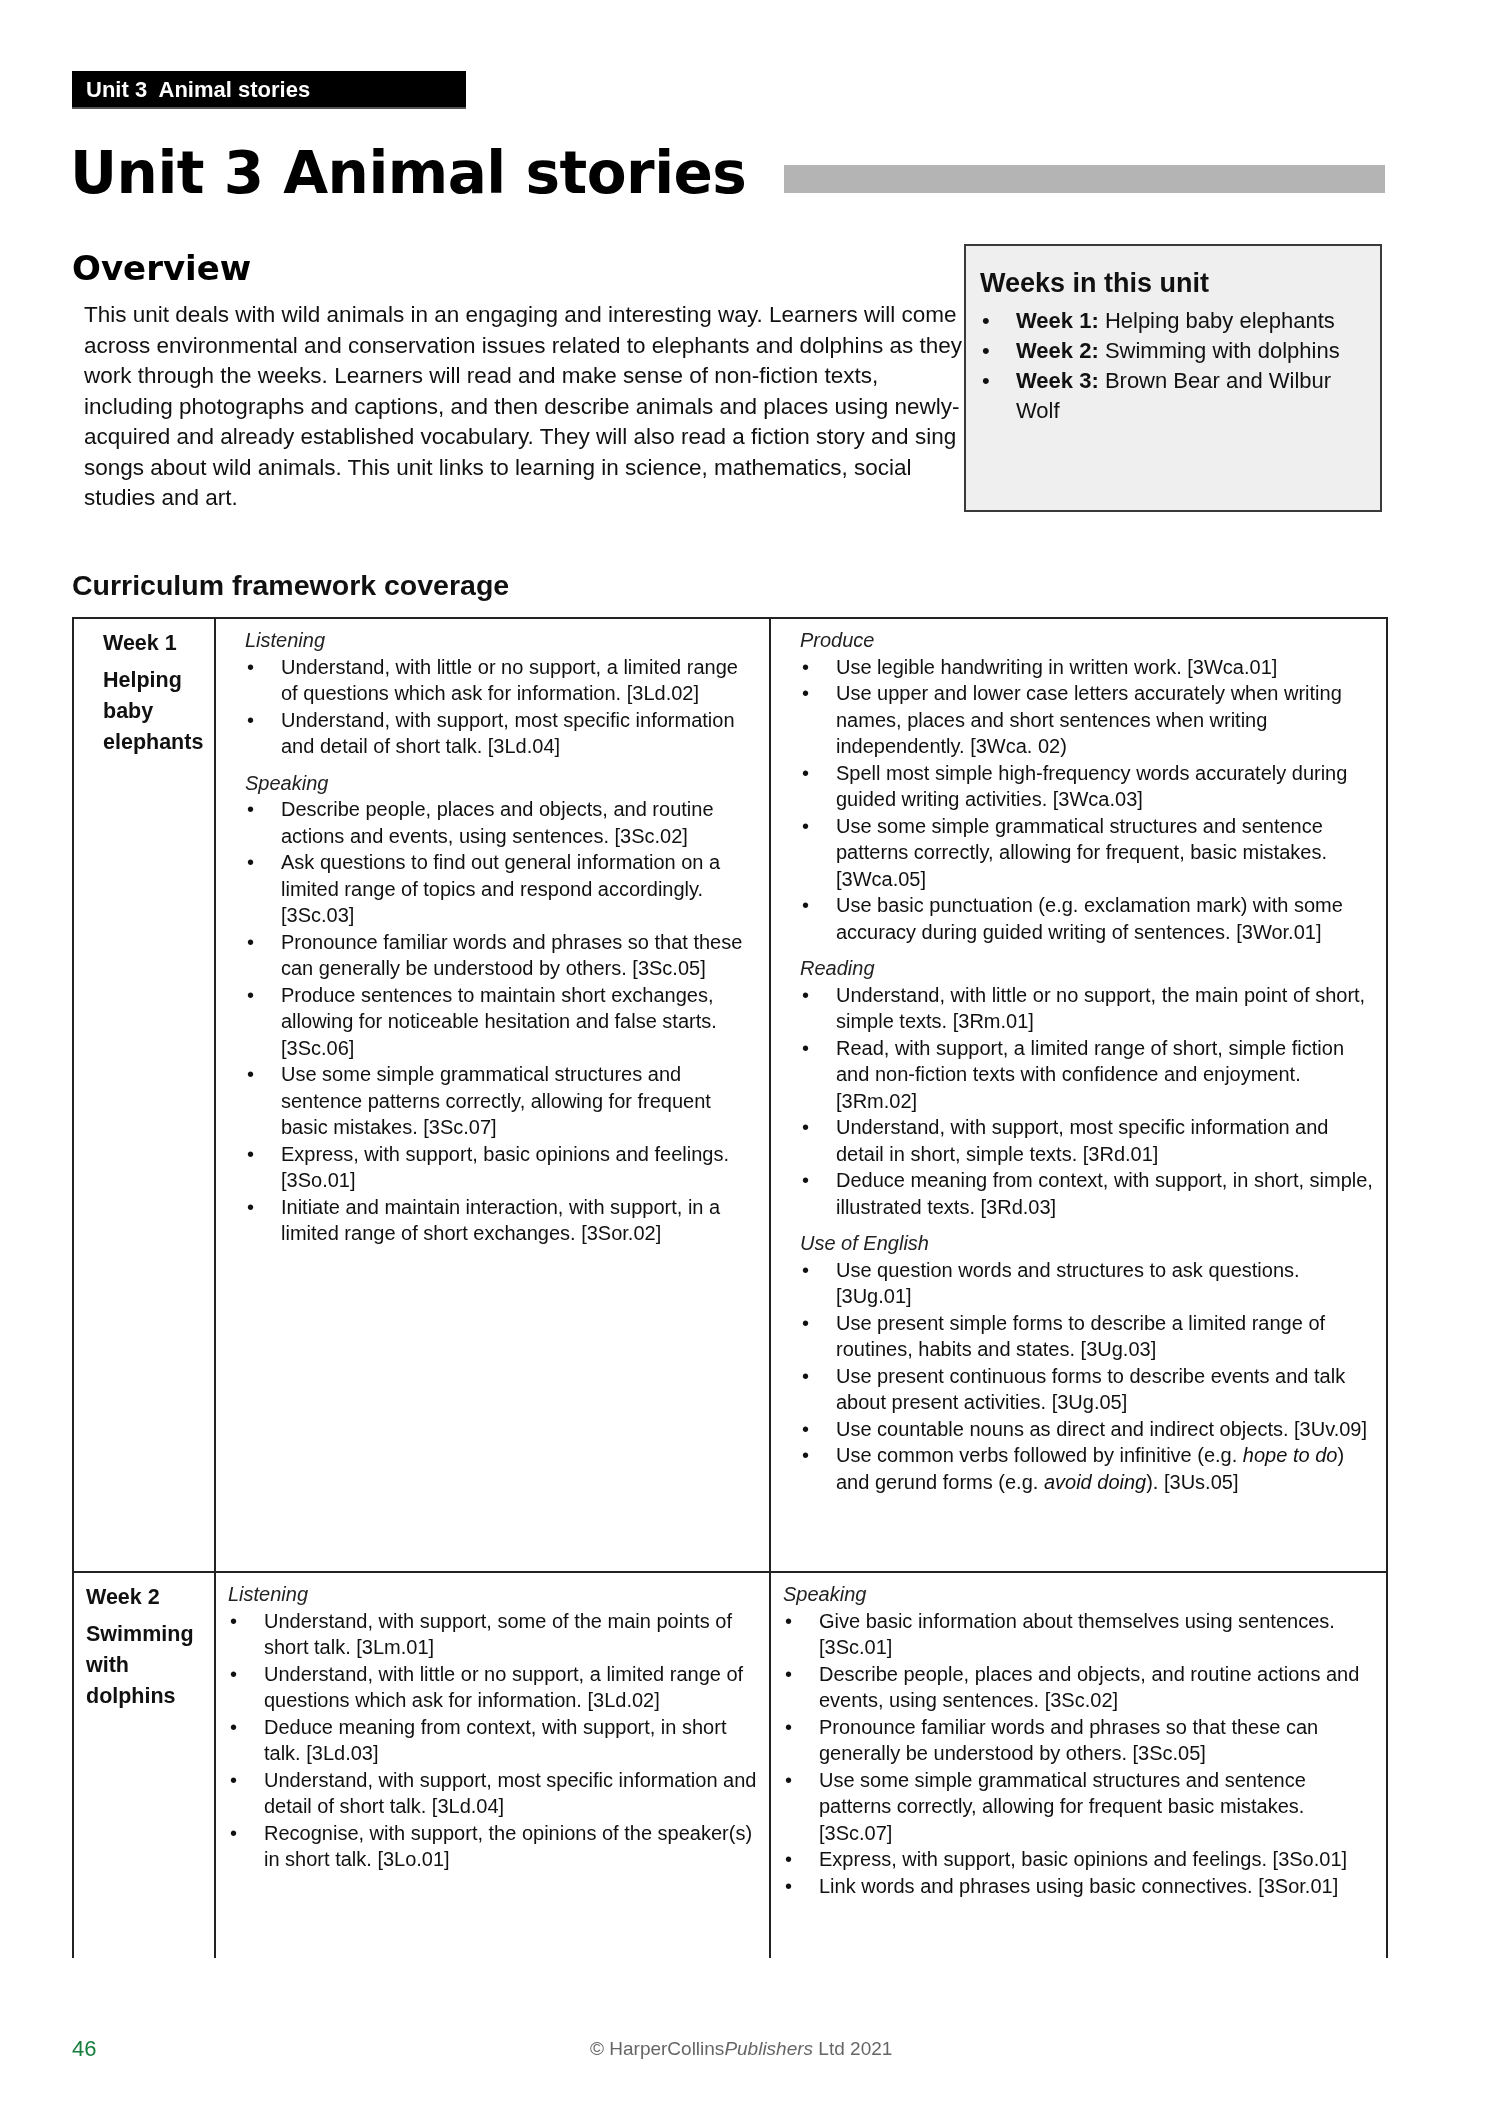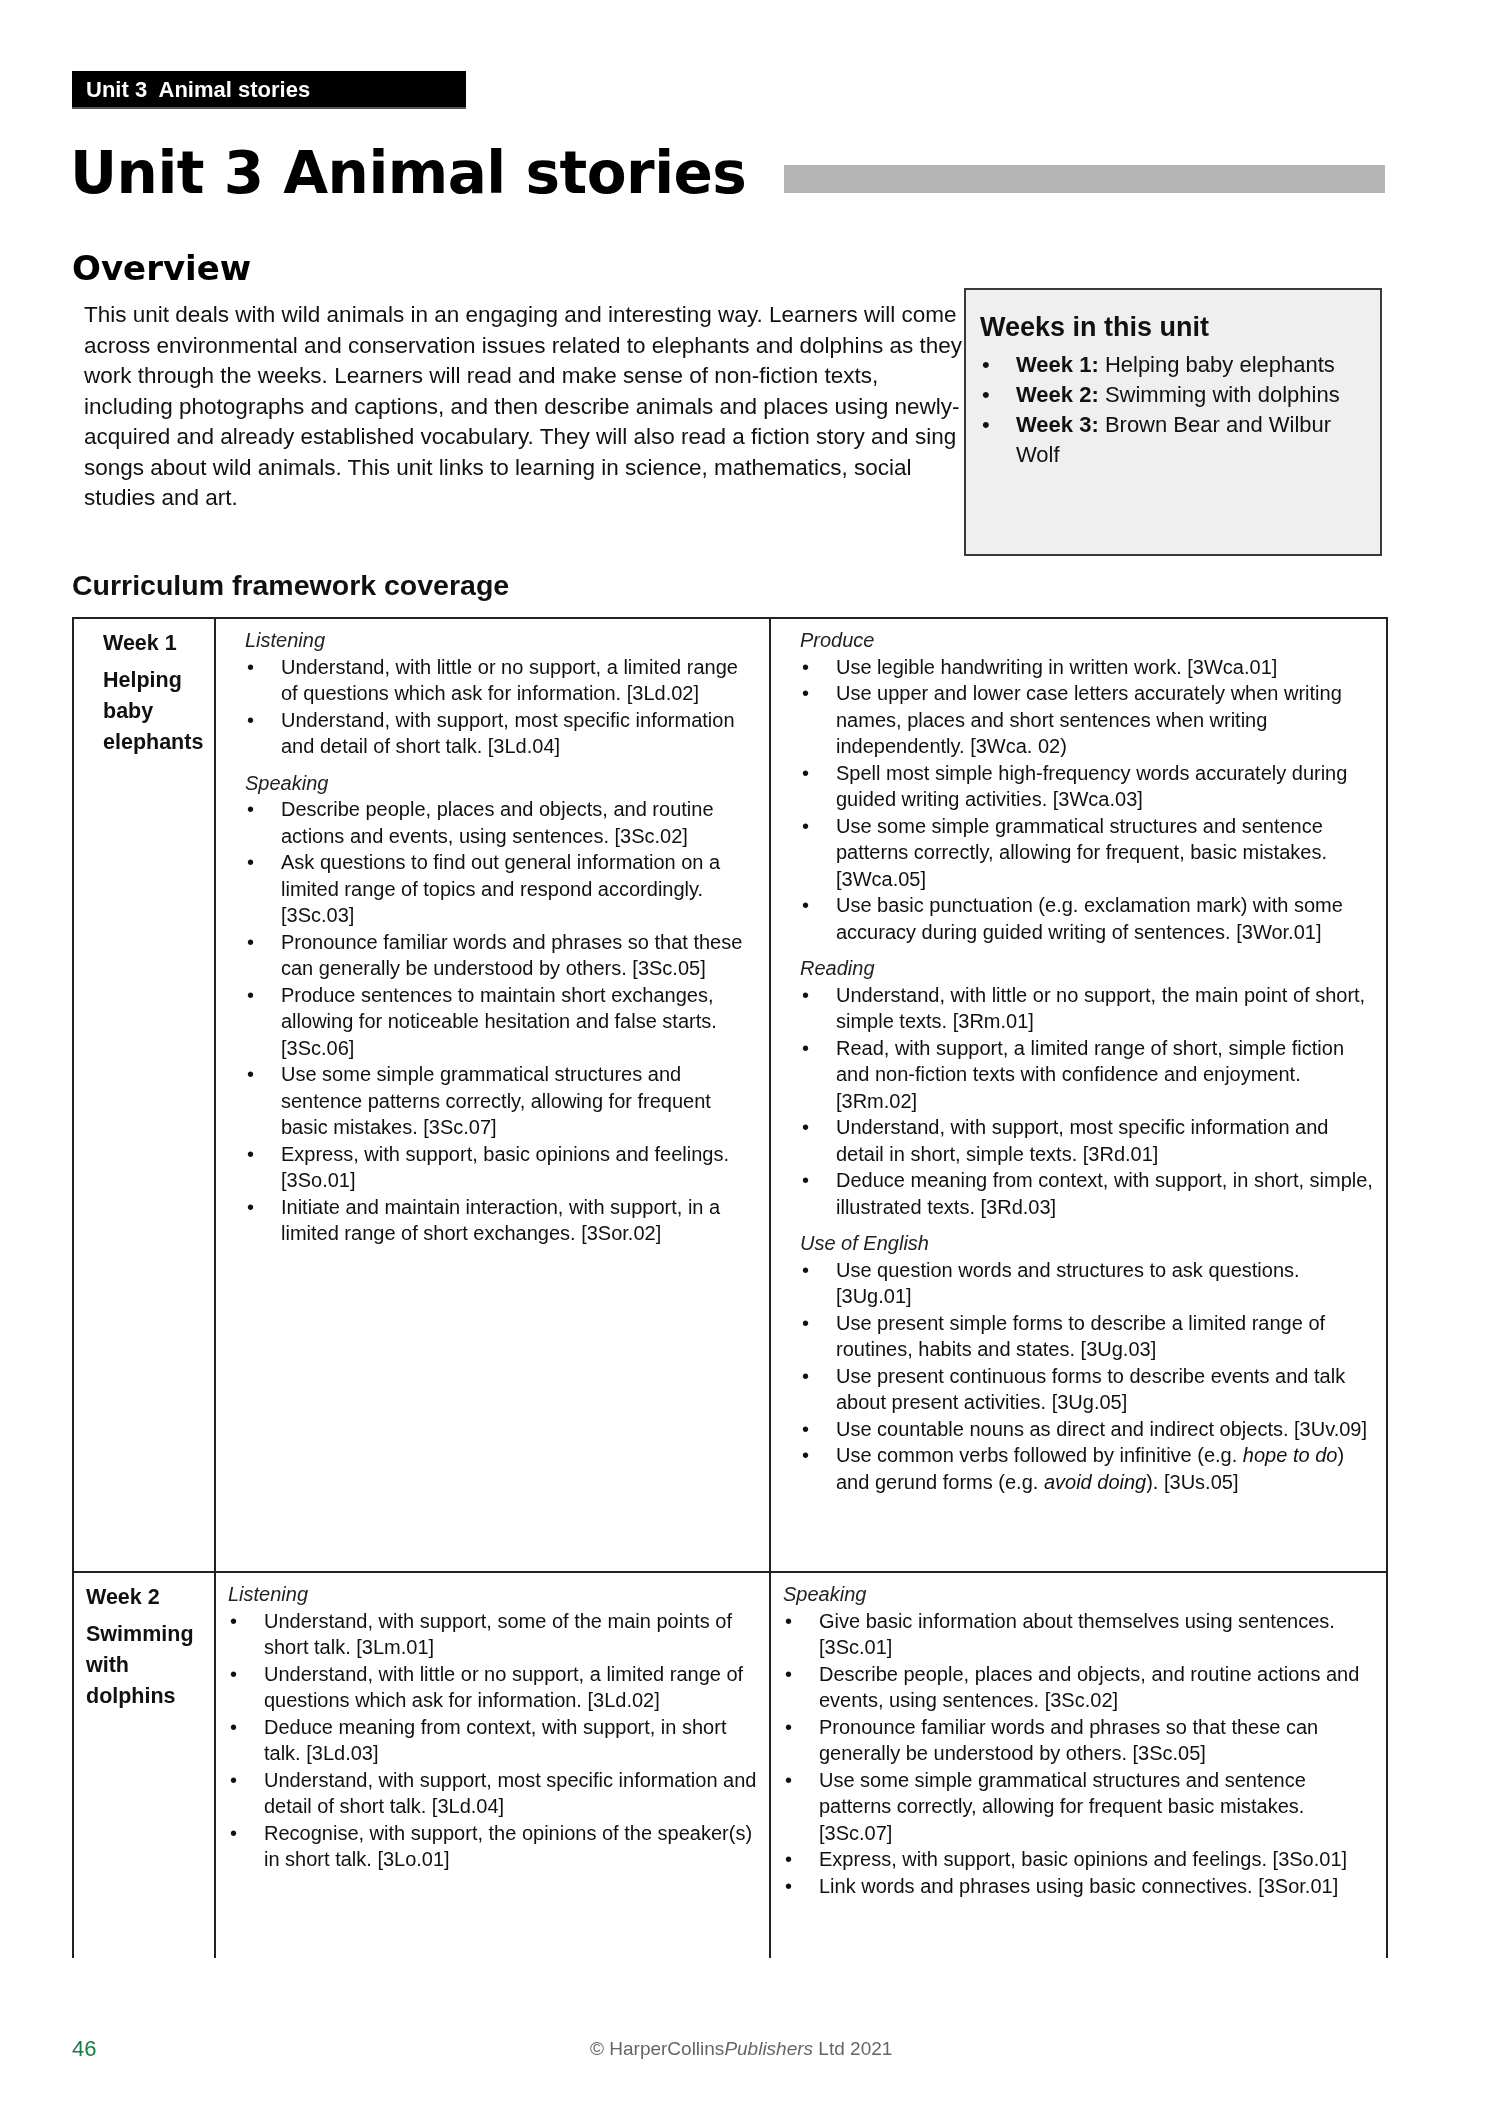--- a/index.html
+++ b/index.html
@@ -33,21 +33,20 @@
   }
   .overview-body {
     position: absolute; left: 84px; top: 300px; width: 880px;
     font-size: 22.5px; line-height: 30.5px; color: #111111;
   }
 
   .weeks-box {
     position: absolute; left: 964px; top: 244px; width: 418px; height: 268px;
     background: #efefef; border: 2px solid #3a3a3a;
     padding: 20px 14px 0 14px;
-    margin-top: 44px;
   }
   .weeks-box h3 {
     font-size: 27px; font-weight: bold; line-height: 34px; margin-bottom: 6px; color: #111;
   }
   .weeks-list { list-style: none; }
   .weeks-list li {
     position: relative; padding-left: 36px; font-size: 22px; line-height: 30px; color: #111;
   }
   .weeks-list li .bullet { position: absolute; left: 2px; top: 0; }
   .weeks-list li b { font-weight: bold; }

